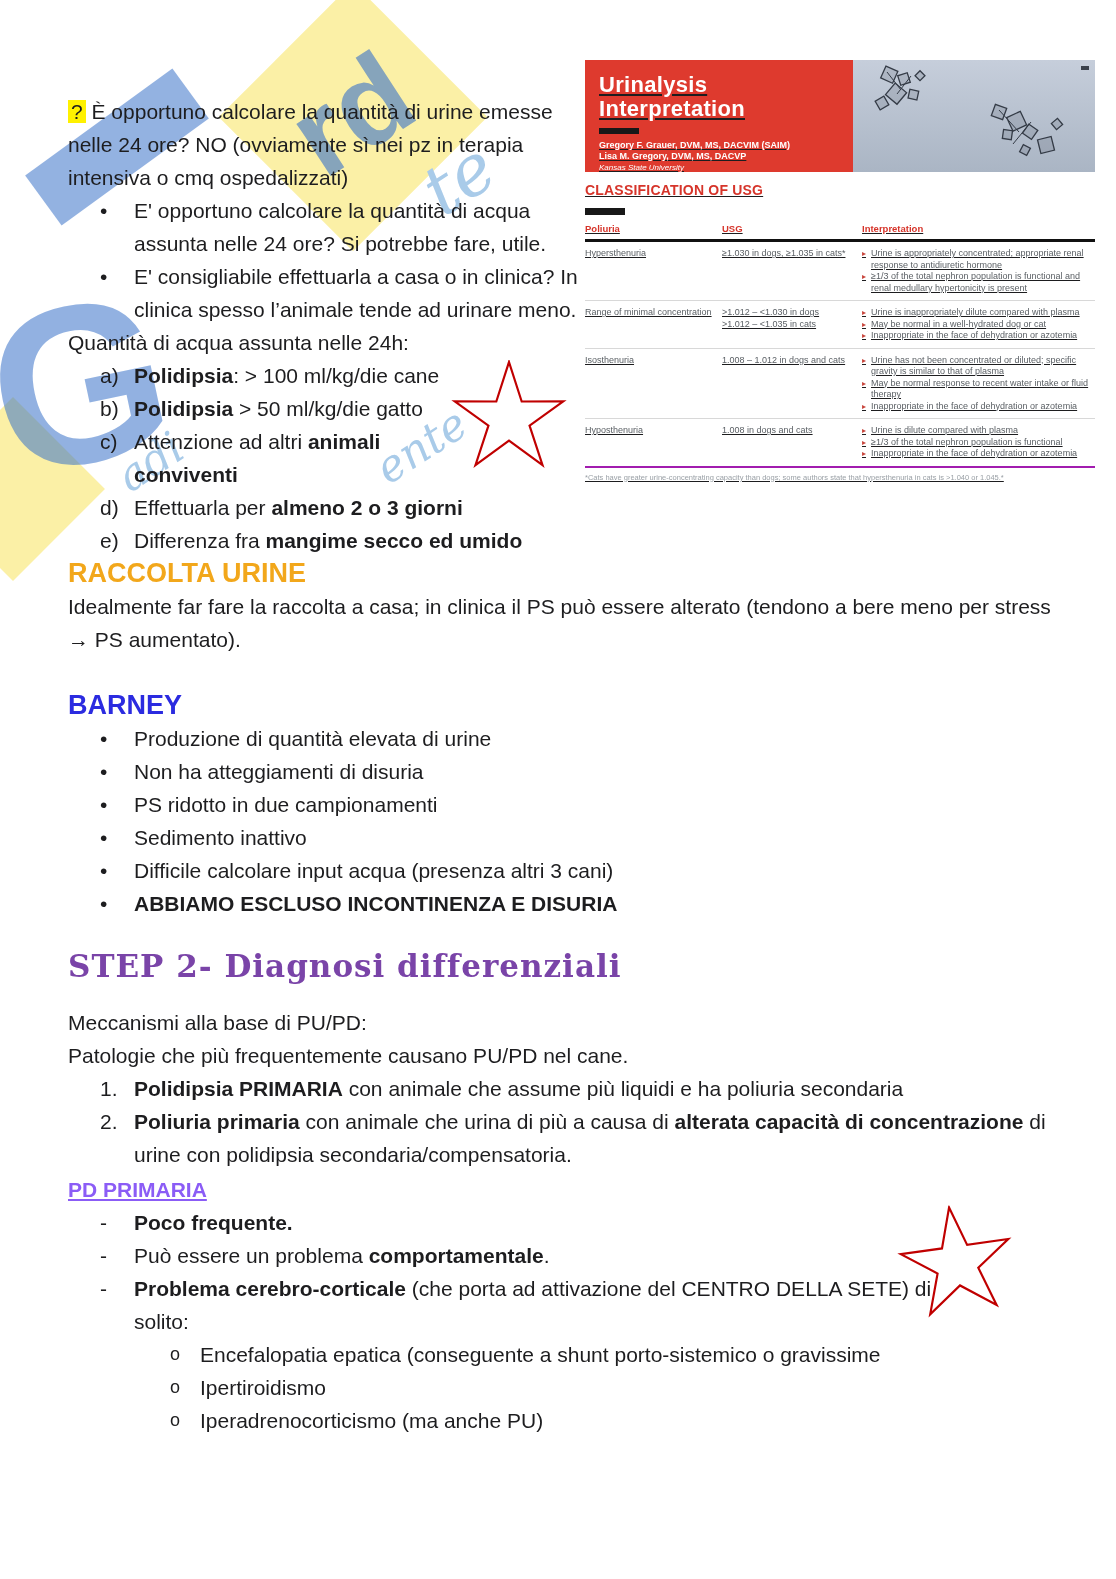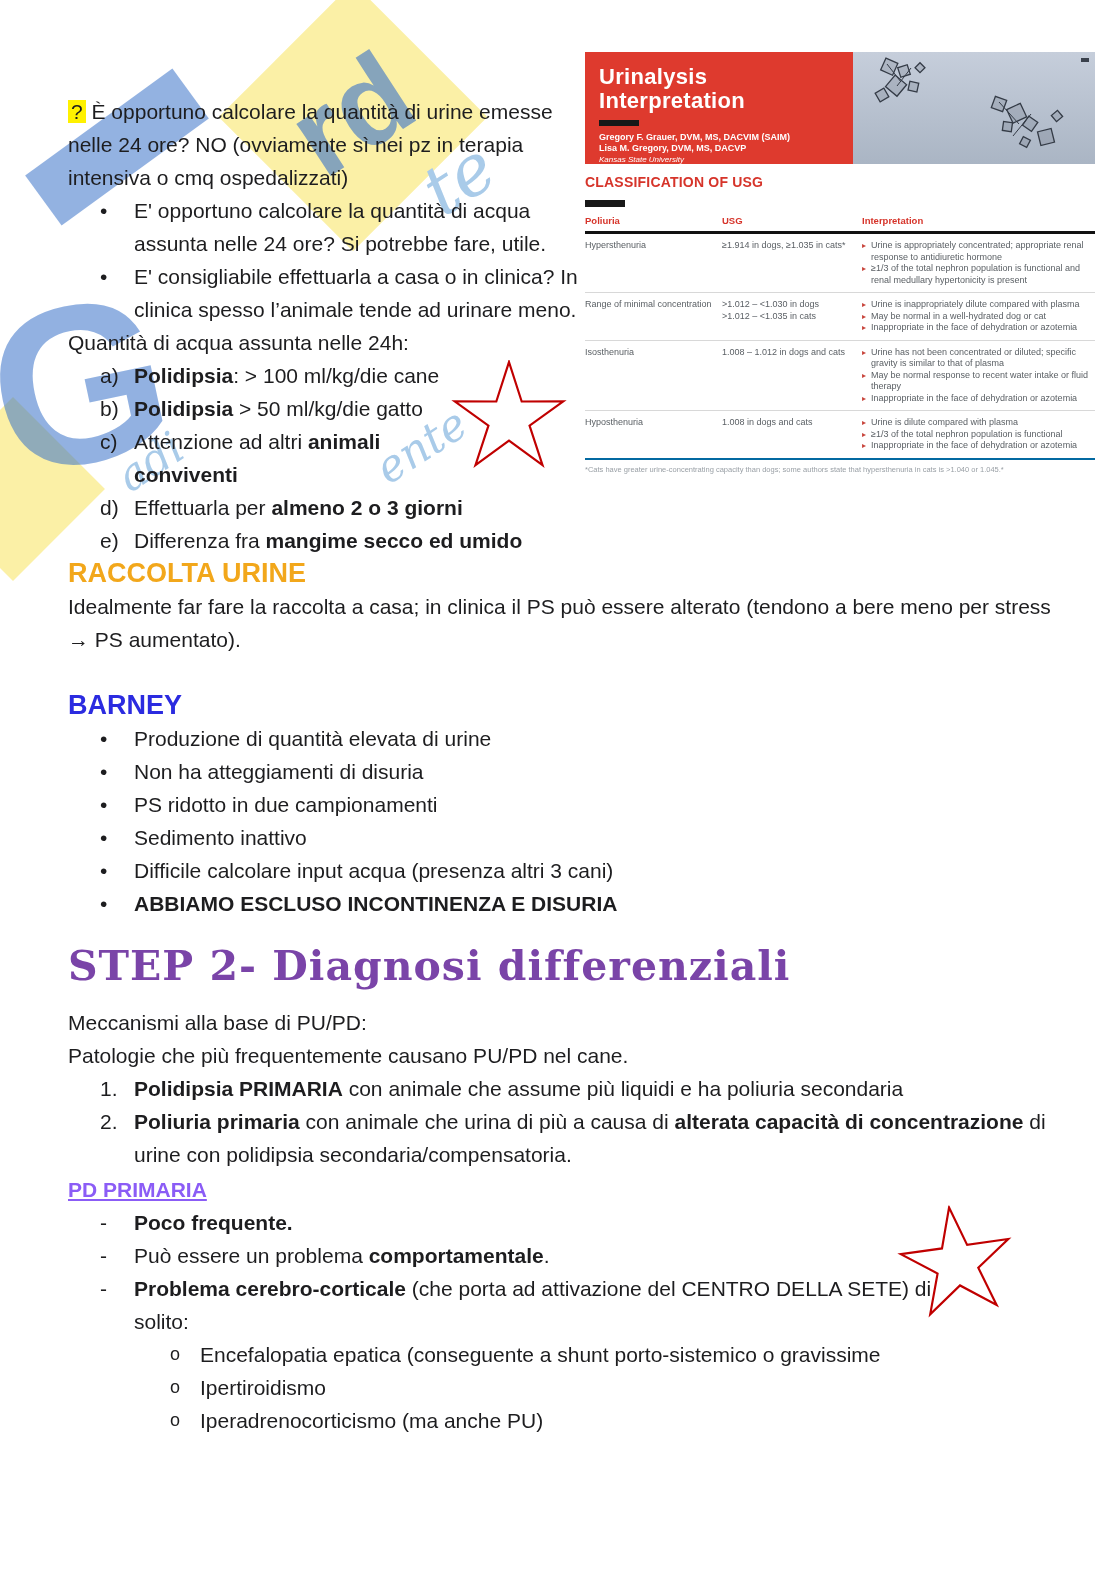--- a/index.html
+++ b/index.html
@@ -24,40 +24,40 @@
   .b{font-weight:bold;}
   .hl{background:#FFF100;padding:0 3px;}
   .narrow{width:520px;}
   .li{display:flex;align-items:flex-start;}
   .mk{flex:0 0 34px;margin-left:32px;}
   .tx{flex:1;}
   .blist{width:520px;}
   .sub .mk{flex:0 0 30px;margin-left:102px;font-size:18px;}
   .raccolta{color:#F2A71B;font-weight:bold;margin:0;font-size:27px;}
   .barney{color:#2B2BE0;font-weight:bold;margin:33px 0 0 0;font-size:27px;}
-  .step2{font-family:"DejaVu Serif",serif;font-weight:800;color:#7A44A8;font-size:41px;line-height:48px;
+  .step2{font-family:"DejaVu Serif",serif;font-weight:800;color:#7A44A8;font-size:31px;line-height:48px;
          margin:22px 0 16px 0;letter-spacing:1px;}
   .pdtitle{color:#8b5cf6;font-weight:bold;text-decoration:underline;margin:2px 0 0 0;font-size:21px;}
 
   
-  .pdf{position:absolute;left:585px;top:52px;width:510px;z-index:1;}
+  .pdf{position:absolute;left:585px;top:60px;width:510px;z-index:1;text-decoration:underline;}
   .pdf-header{display:flex;height:112px;}
   .pdf-red{flex:0 0 268px;background:#DE3A2E;color:#fff;padding:13px 12px 0 14px;box-sizing:border-box;}
   .pdf-title{font-size:22px;font-weight:bold;line-height:24px;letter-spacing:.3px;}
   .pdf-bar{width:40px;height:6px;background:#181818;margin:7px 0 6px 0;}
   .pdf-authors{font-size:9px;font-weight:bold;line-height:11px;}
   .pdf-affil{font-size:8px;font-style:italic;margin-top:1px;}
   .pdf-micro{flex:1;overflow:hidden;}
   .pdf-section{color:#D6342A;font-weight:bold;font-size:14px;margin-top:10px;letter-spacing:.2px;}
   .pdf-bar2{width:40px;height:7px;background:#181818;margin:10px 0 8px 0;}
   .pdf-thead{display:grid;grid-template-columns:137px 140px 1fr;color:#D6342A;font-size:9.5px;font-weight:bold;
              padding-bottom:5px;border-bottom:3px solid #111;}
   .prow{display:grid;grid-template-columns:137px 140px 1fr;padding:6px 0;border-bottom:1px solid #d8d8d8;
         font-size:9px;line-height:11.5px;color:#5b6065;}
-  .prow:last-child{border-bottom:2px solid #0369a1;}
+  .prow:last-child{border-bottom:2px solid #a21caf;}
   .pcat{padding-right:8px;}
   .pusg{padding-right:8px;}
   .pline{display:flex;}
   .pb{color:#C8453C;flex:0 0 9px;font-size:8px;}
   .pdf-foot{font-size:7.5px;color:#9aa0a6;margin-top:5px;}
 
   
   .star{position:absolute;z-index:2;}
   .star1{left:450px;top:360px;}
   .star2{left:898px;top:1205px;transform:rotate(-8deg);}
@@ -239,21 +239,21 @@
     <div class="pdf-bar2"></div>
     <div class="pdf-thead">
       <div>Poliuria</div>
       <div>USG</div>
       <div>Interpretation</div>
     </div>
     <div id="pdf-rows">
         <div class="prow">
           <div class="pcell pcat">Hypersthenuria</div>
           <div class="pcell pusg">
-            <div>≥1.914 in dogs, ≥1.035 in cats*</div>
+            <div>≥1.030 in dogs, ≥1.035 in cats*</div>
           </div>
           <div class="pcell pint">
             <div class="pline">
               <span class="pb">▸</span>
               <span>Urine is appropriately concentrated; appropriate renal response to antidiuretic hormone</span>
             </div>
             <div class="pline">
               <span class="pb">▸</span>
               <span>≥1/3 of the total nephron population is functional and renal medullary hypertonicity is present</span>
             </div>

